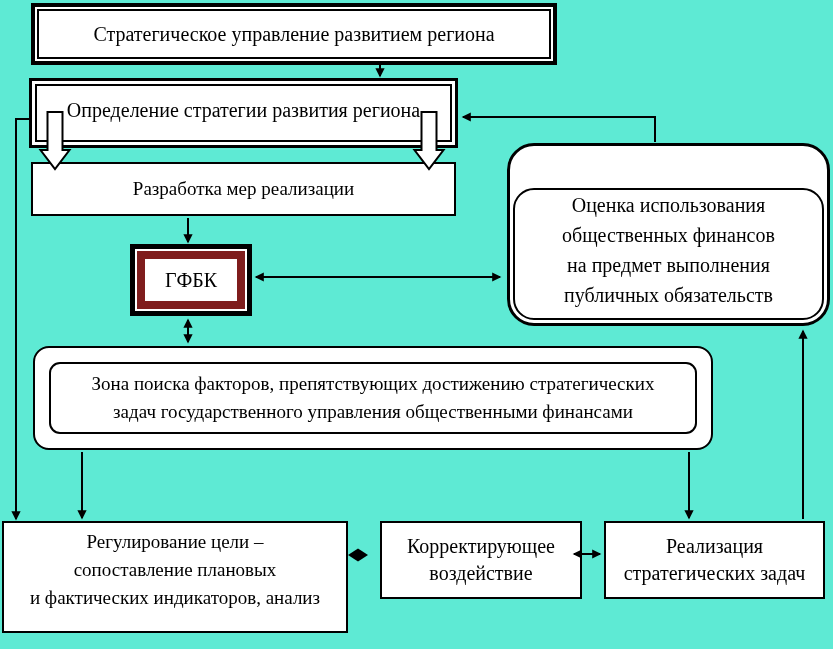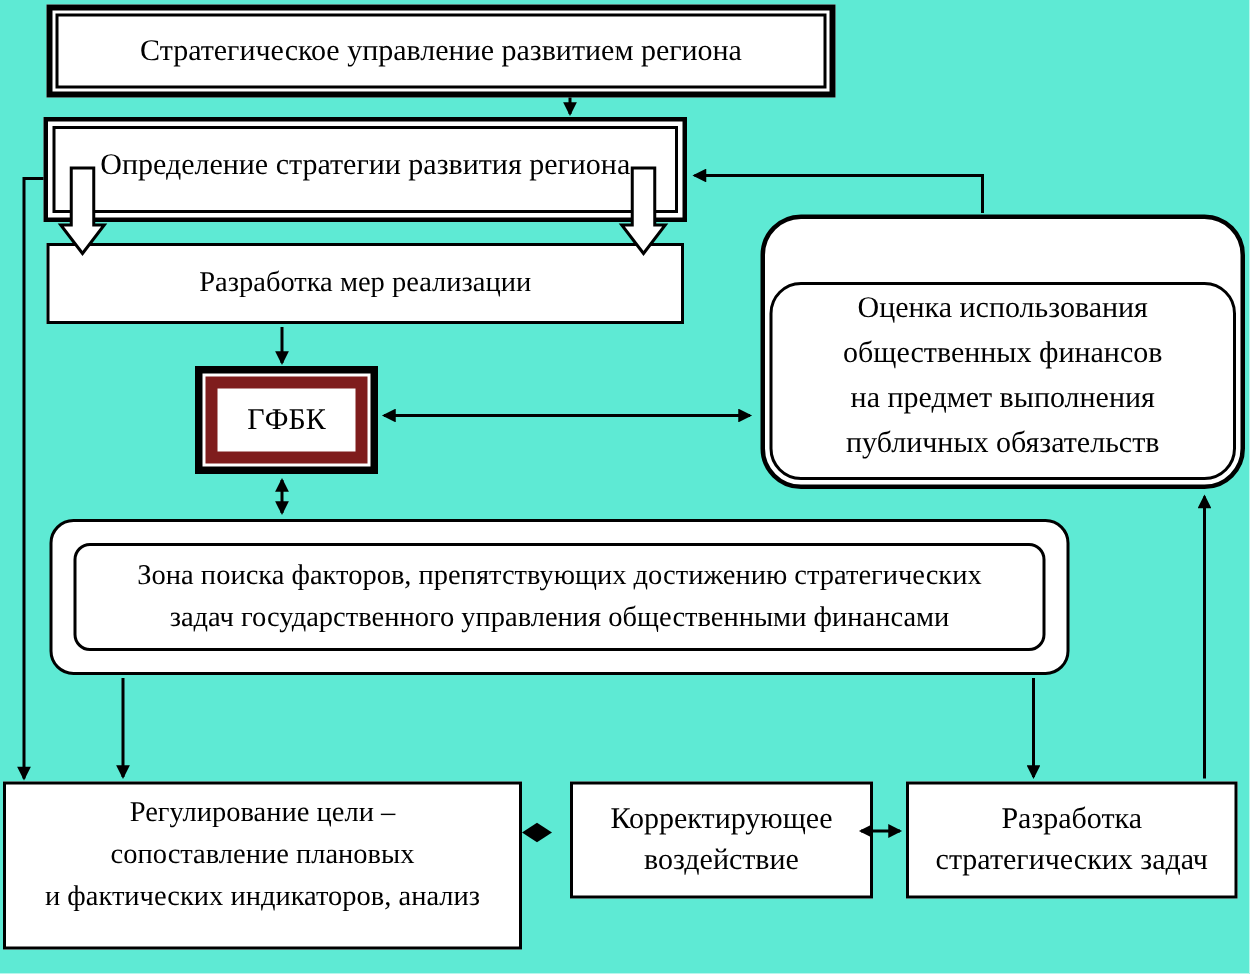--- a/index.html
+++ b/index.html
@@ -85,21 +85,21 @@
 сопоставление плановых
 и фактических индикаторов, анализ</div>
   </div>
 
   <div class="node" id="n-corrective">
     <div class="inner">Корректирующее
 воздействие</div>
   </div>
 
   <div class="node" id="n-implementation">
-    <div class="inner">Разработка
+    <div class="inner">Реализация
 стратегических задач</div>
   </div>
 
   <svg id="connectors" viewBox="0 0 833 649" xmlns="http://www.w3.org/2000/svg">
     <defs>
       <marker id="arr" viewBox="0 0 10 10" refX="8.5" refY="5" markerWidth="5" markerHeight="4.6" orient="auto-start-reverse">
         <path d="M0 0 L10 5 L0 10 z" fill="#000"></path>
       </marker>
     </defs>
 

